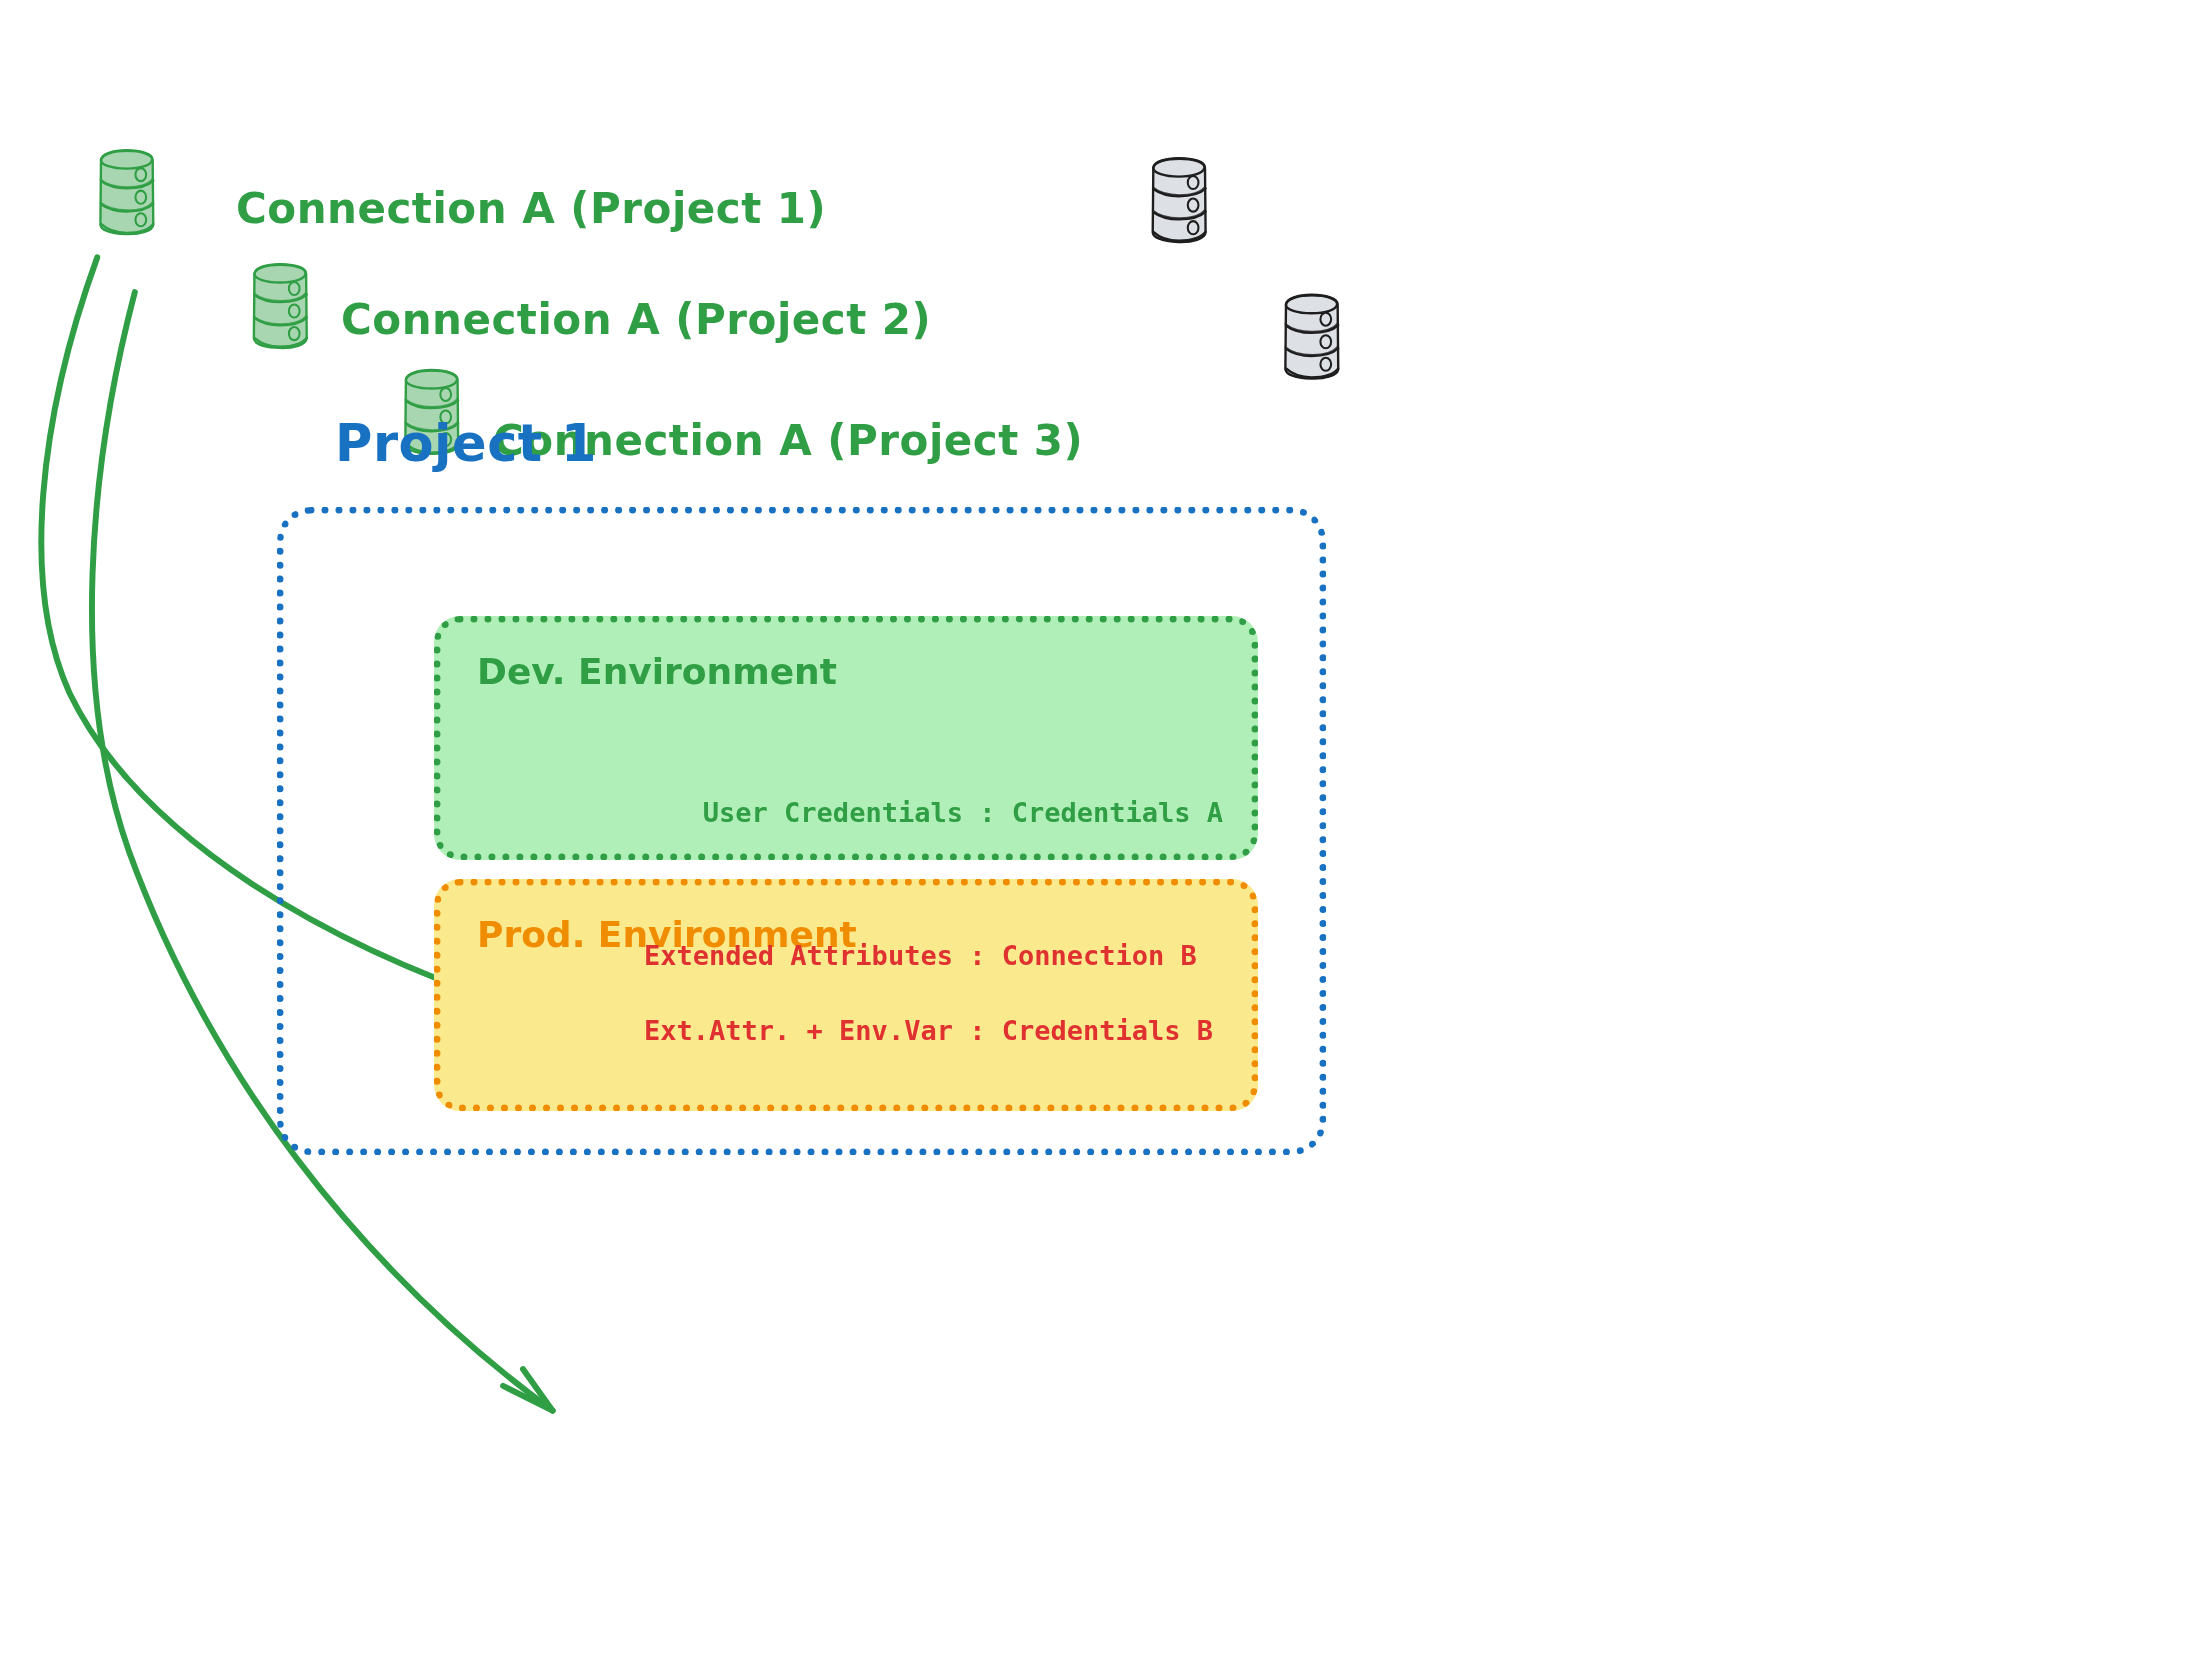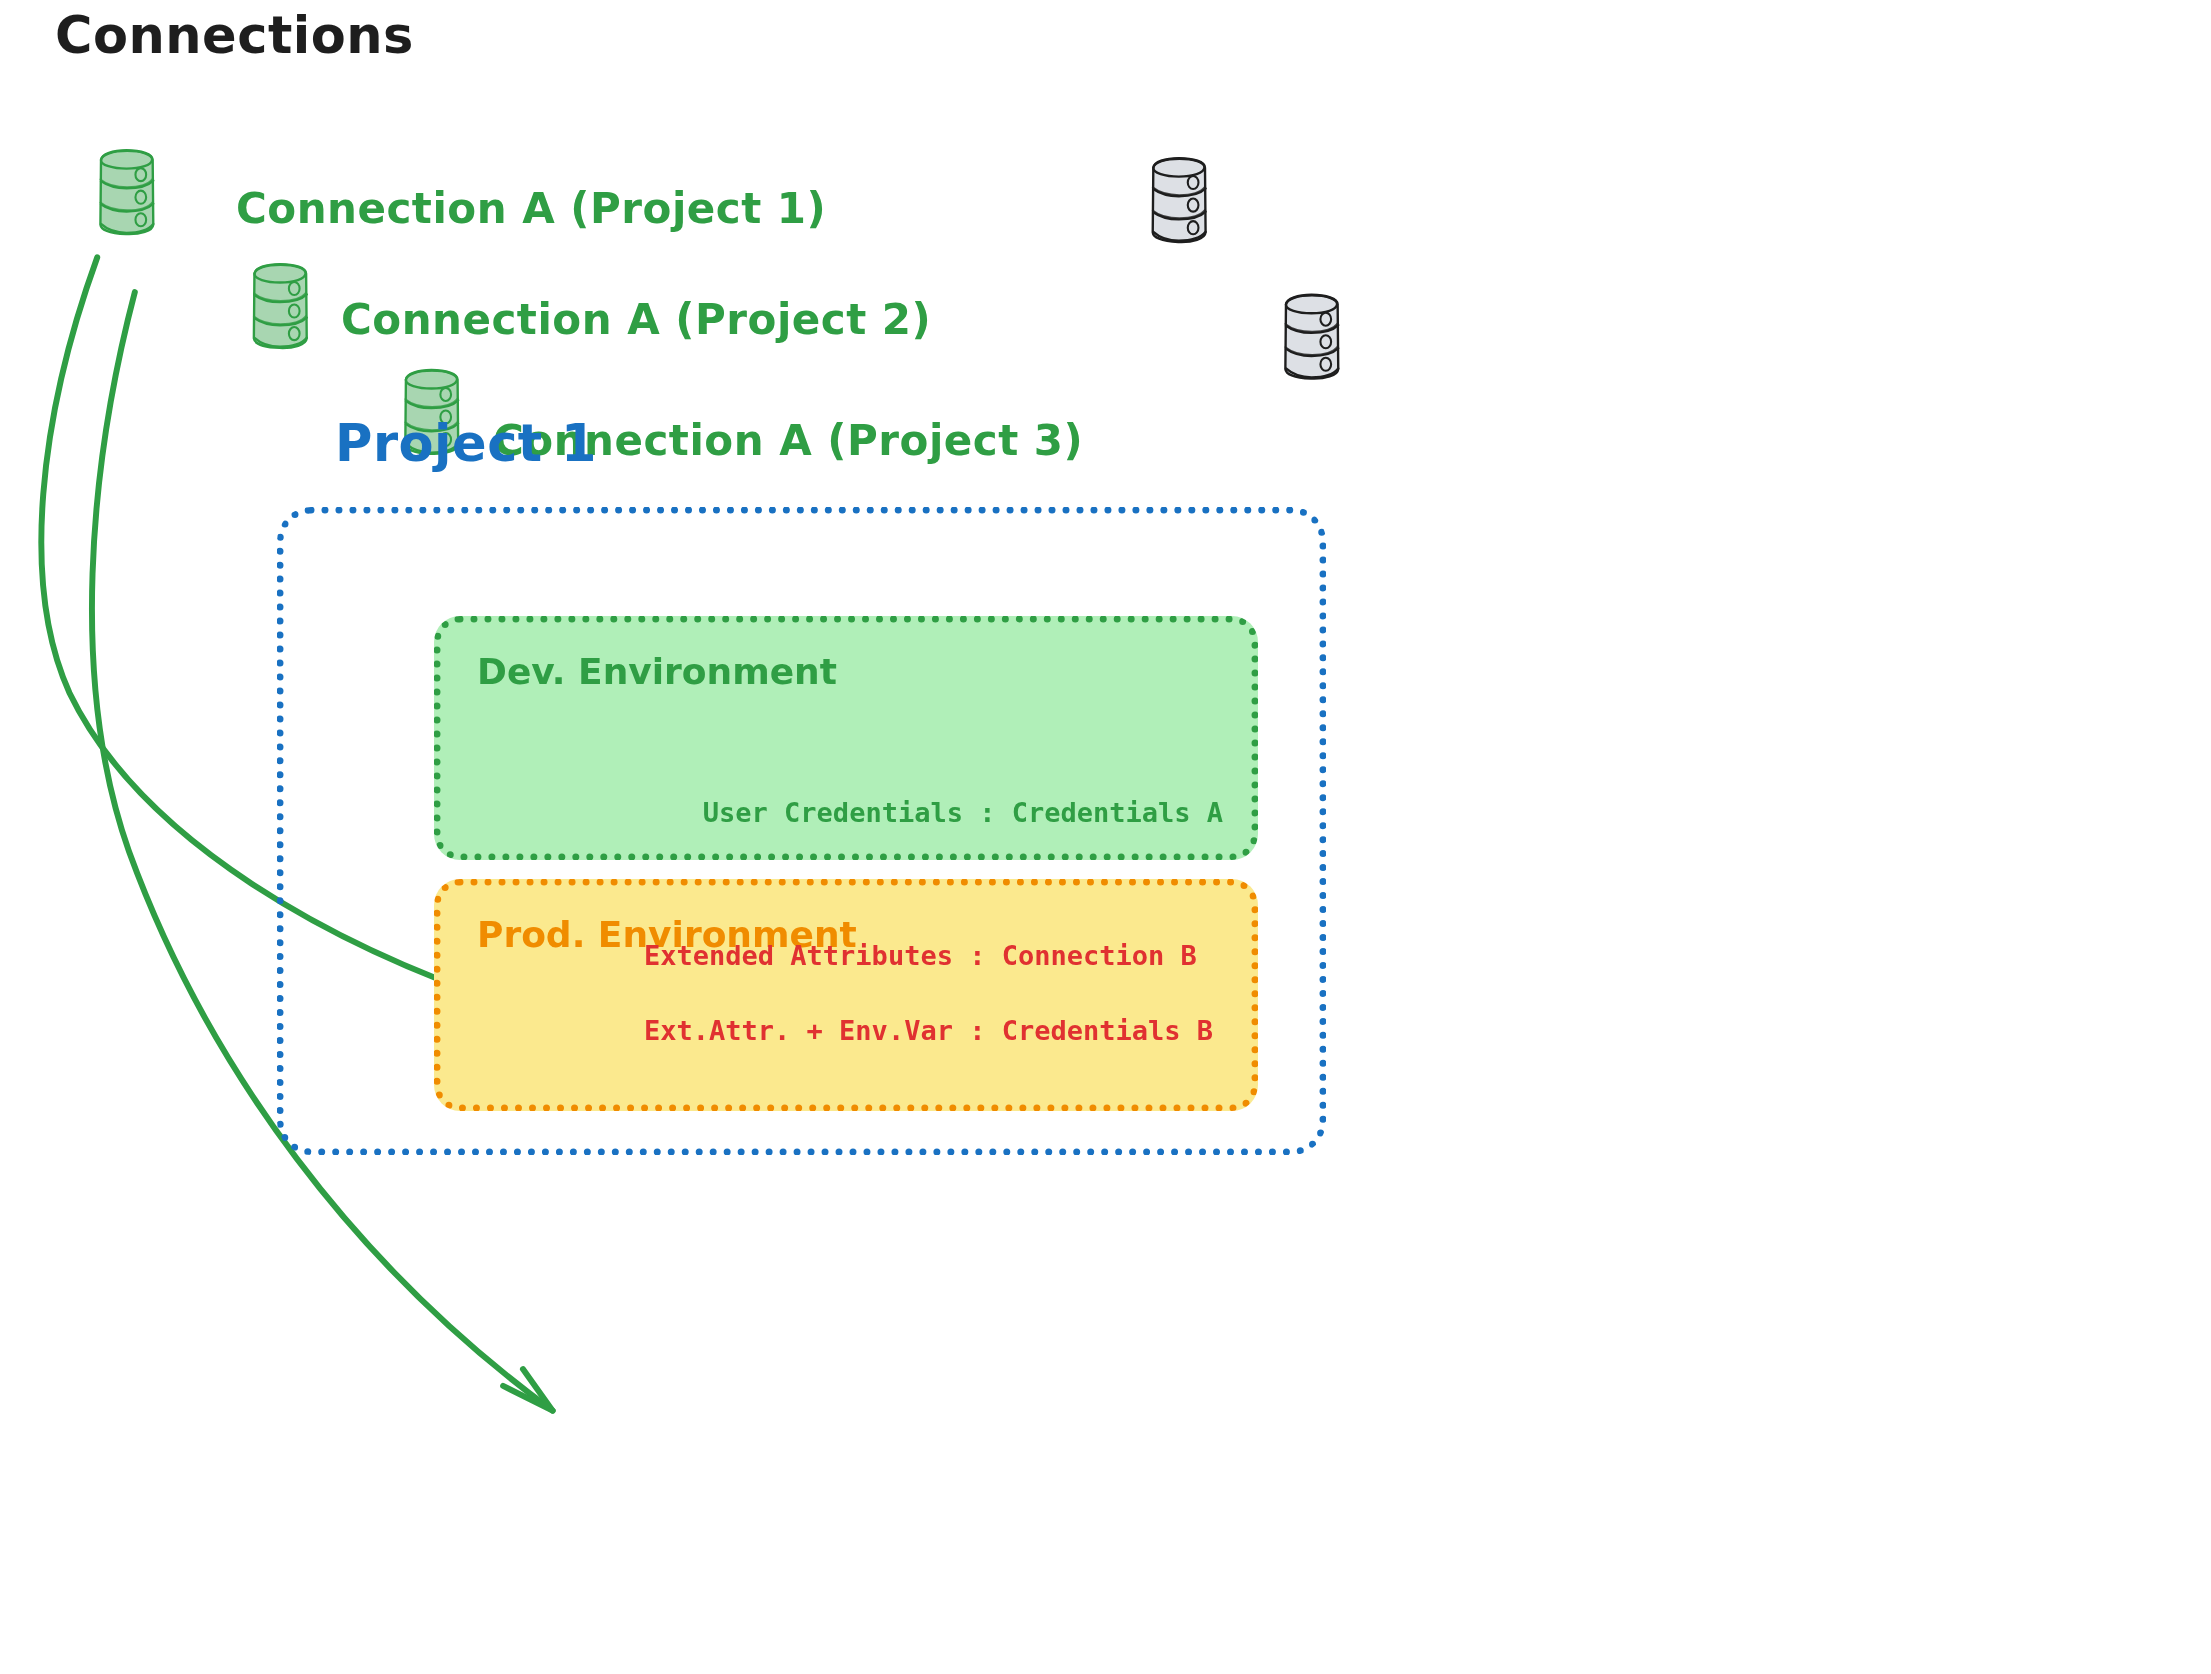--- a/index.html
+++ b/index.html
@@ -173,21 +173,20 @@
       <path d="M98,260 C40,420 20,590 70,700 C140,845 330,960 555,1028" fill="none" stroke="#2f9e44" stroke-width="6" stroke-linecap="round"></path>
       <path d="M555,1028 L502,1012 M555,1028 L521,992" fill="none" stroke="#2f9e44" stroke-width="6" stroke-linecap="round"></path>
     </g>
 
     <g>
       <path d="M136,295 C90,470 70,690 130,860 C210,1080 360,1280 558,1425" fill="none" stroke="#2f9e44" stroke-width="6" stroke-linecap="round"></path>
       <path d="M558,1425 L508,1400 M558,1425 L528,1383" fill="none" stroke="#2f9e44" stroke-width="6" stroke-linecap="round"></path>
     </g>
   </svg>
 
-  <div class="hand" id="title-connections">Connections</div>
 
   <div class="hand conn-label-green" style="left:236px; top:188px;">Connection A (Project 1)</div>
   <div class="hand conn-label-green" style="left:341px; top:299px;">Connection A (Project 2)</div>
   <div class="hand conn-label-green" style="left:493px; top:406px;margin-top:14px;">Connection A (Project 3)</div>
 
 
   <div class="hand" id="project-title">Project 1</div>
 
   <div class="project-box">
 

